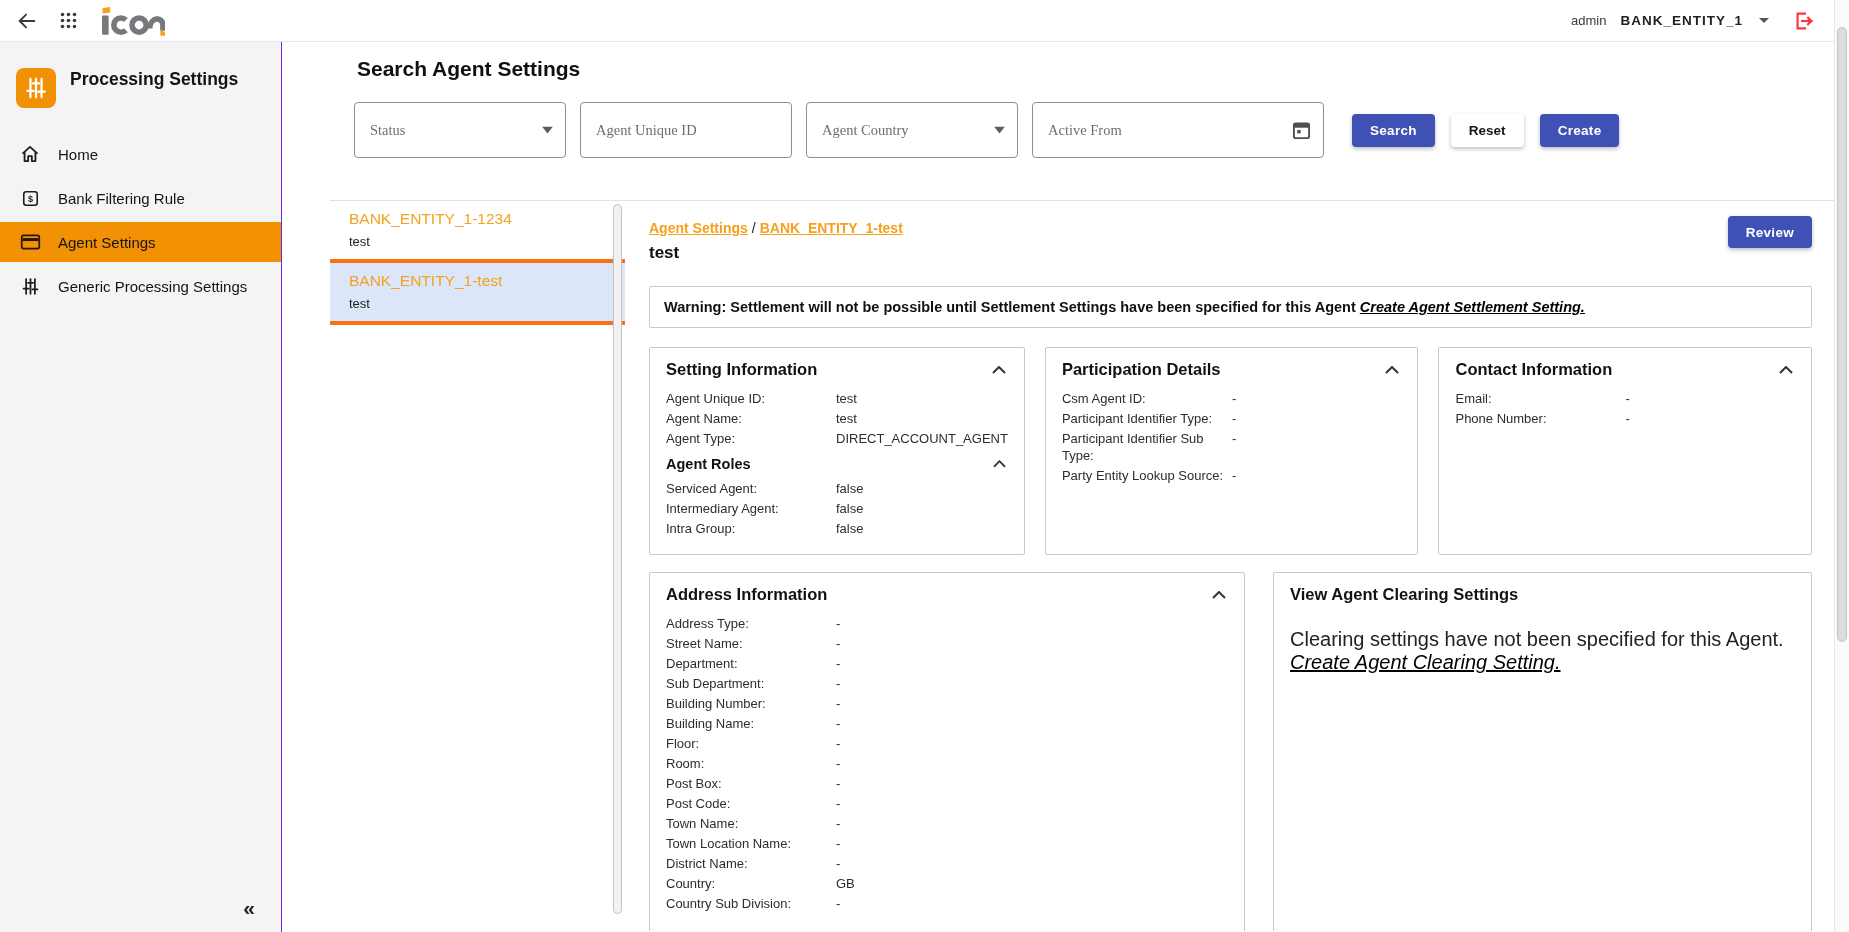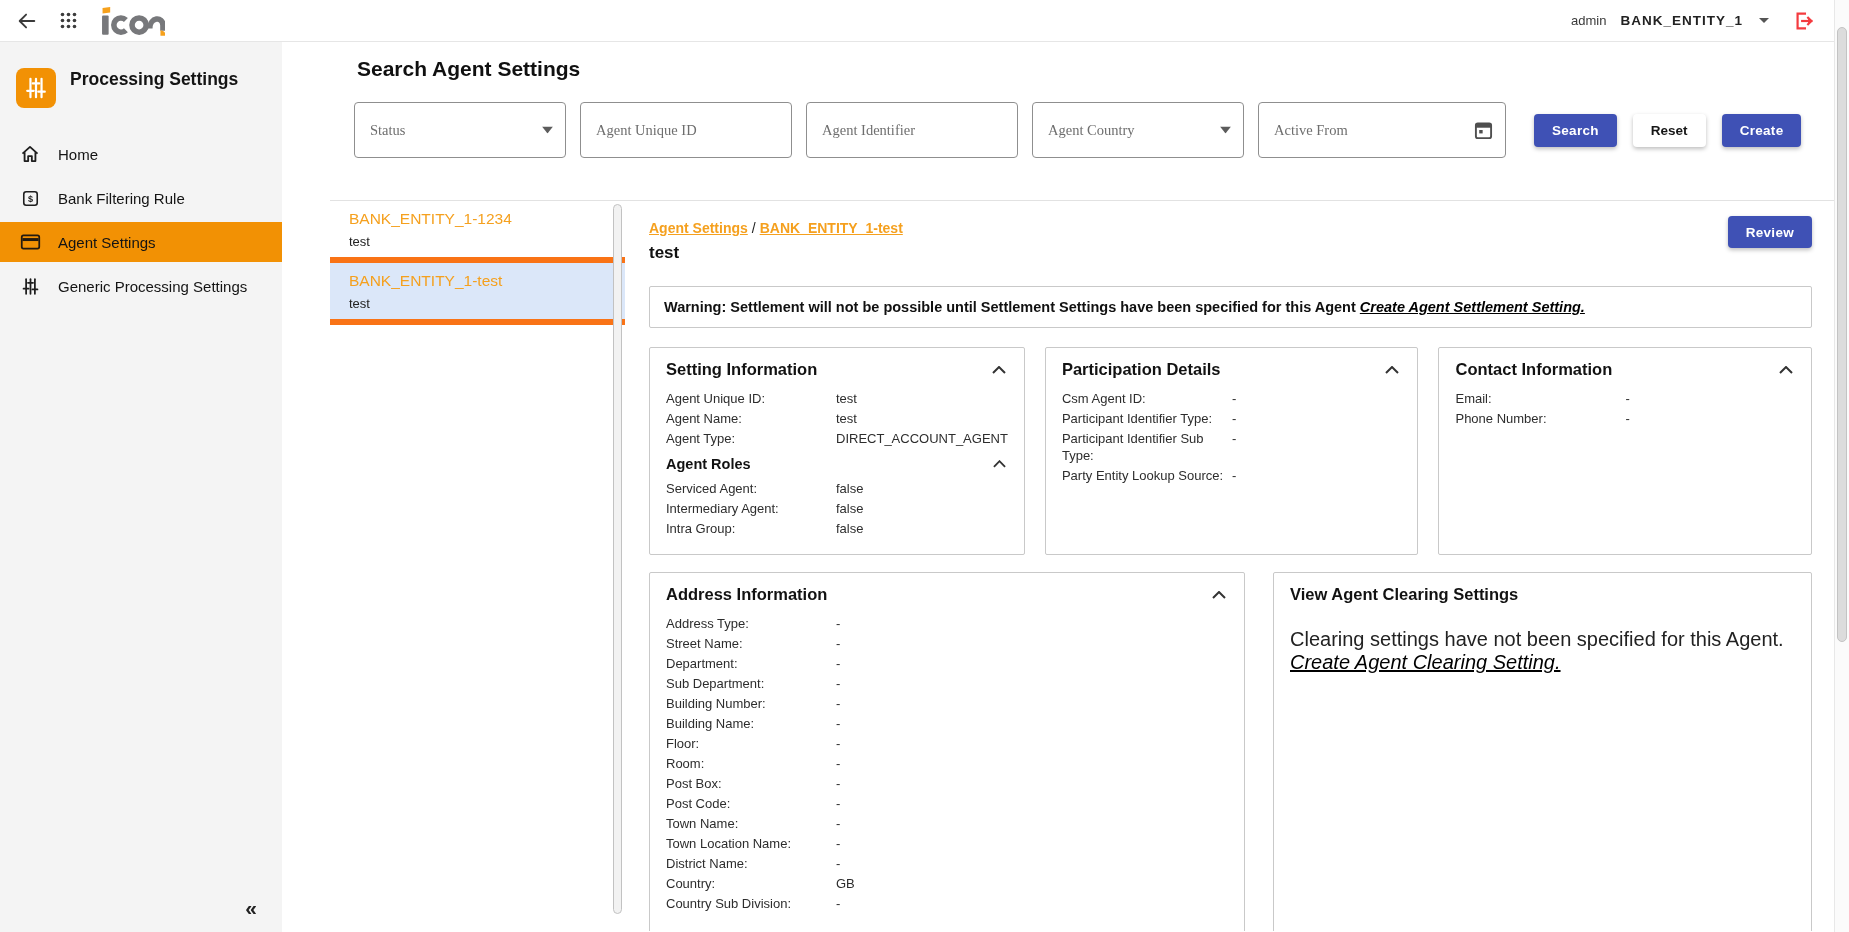--- a/index.html
+++ b/index.html
@@ -14,48 +14,48 @@
   .tb-left { display:flex; align-items:center; gap:22px; padding-left:16px; }
   .tb-right { margin-left:auto; display:flex; align-items:center; gap:14px; padding-right:34px; }
   .icon-btn { display:flex; align-items:center; justify-content:center; cursor:pointer; background:none; border:none; }
   .admin-label { font-size:13px; color:#3a3a3a; }
   .entity-name { font-size:13.5px; font-weight:bold; letter-spacing:1px; color:#222; }
   .caret { width:0; height:0; border-left:5px solid transparent; border-right:5px solid transparent; border-top:5.5px solid #555; margin-left:2px; }
   
   .vscroll { position:absolute; right:0; top:0; width:15px; height:932px; background:#fbfbfb; border-left:1px solid #e8e8e8; z-index:9; }
   .vthumb  { position:absolute; left:2px; width:10px; top:27px; height:615px; background:#dcdcdc; border:1px solid #c3c3c3; border-radius:6px; }
   
-  .sidebar { position:absolute; left:0; top:42px; width:285px; bottom:0; background:#f4f4f4; border-right:2px solid #6d28d9; }
+  .sidebar { position:absolute; left:0; top:42px; width:285px; bottom:0; background:#f4f4f4; border-right:4px solid #6d28d9; }
   .sb-header { display:flex; align-items:flex-start; gap:14px; padding:26px 14px 0 16px; }
   .sb-badge { width:40px; height:40px; background:#F29104; border-radius:8px; display:flex; align-items:center; justify-content:center; flex:0 0 40px; }
   .sb-title { font-size:17.5px; font-weight:bold; line-height:1.25; color:#141414; padding-top:1px; }
   .nav { margin-top:26px; }
   .nav-item { height:40px; display:flex; align-items:center; gap:17px; padding-left:19px; font-size:15px; color:#141414; cursor:pointer; margin-bottom:4px; }
   .nav-item.active { background:#F29104; }
   .nav-ic { width:22px; display:flex; justify-content:center; }
   .collapse-btn { position:absolute; right:26px; bottom:14px; font-size:21px; font-weight:bold; color:#222; cursor:pointer; line-height:1; }
   
   .main { position:absolute; left:282px; top:42px; right:15px; bottom:0; background:#fff;padding-left:48px; }
   .search-head { height:159px; border-bottom:1px solid #e2e2e2; position:relative; }
   .page-title { position:absolute; left:27px; top:15px; font-size:21px; font-weight:bold; color:#101010; }
   .filters { position:absolute; left:24px; top:60px; display:flex; align-items:center; }
   .field { position:relative; height:56px; width:212px; border:1px solid #8f8f8f; border-radius:4px; background:#fff;
            display:flex; align-items:center; padding:0 34px 0 15px; margin-right:14px; cursor:text;font-family:Liberation Serif, serif; }
-  .field.wide { width:248px; }
+  .field.wide { width:292px; }
   .field .ph { font-size:14.5px; color:#6e6e6e; white-space:nowrap; overflow:hidden; }
   .field .adorn { position:absolute; right:12px; top:50%; transform:translateY(-50%); display:flex; }
   .btn-row { display:flex; align-items:center; margin-left:14px; gap:16px; }
   .btn { height:33px; border:none; border-radius:4px; padding:0 18px; font-size:13.5px; font-weight:bold;
          font-family:inherit; display:flex; align-items:center; cursor:pointer; box-shadow:0 2px 4px rgba(0,0,0,.26); }
   .btn-primary { background:#3F51B5; color:#fff; letter-spacing:.3px; }
   .btn-plain { background:#fff; color:#161616; }
   
   .results { display:flex; height:calc(100% - 160px); }
   .list-panel { width:295px; flex:0 0 295px; position:relative; }
-  .litem { height:62px; padding:9px 26px 0 19px; border-bottom:6px solid #f97316; cursor:pointer; }
+  .litem { height:62px; padding:9px 26px 0 19px; border-bottom:4px solid #f97316; cursor:pointer; }
   .litem.selected { background:#DBE7F9; }
   .litem .t { font-size:15.5px; color:#F5A01E; }
   .litem .s { font-size:13px; color:#222; margin-top:6px; }
   .lthumb { position:absolute; right:3px; top:3px; width:9px; height:710px; background:#f2f2f2; border:1px solid #c2c2c2; border-radius:6px; }
   
   .detail { flex:1; position:relative; padding:19px 22px 0 24px; overflow:hidden; }
   .breadcrumb { font-size:14px; font-weight:bold; }
   .breadcrumb a { color:#F5A01E; text-decoration:underline; cursor:pointer; }
   .bc-sep { color:#222; font-weight:normal; padding:0 4px; }
   .detail-title { font-size:17px; font-weight:bold; color:#111; margin-top:7px; }
@@ -202,23 +202,20 @@
         <span class="adorn">
           <svg width="11" height="7" viewBox="0 0 11 7">
               <polygon points="0,0 11,0 5.5,7" fill="#5c5c5c"></polygon>
             </svg>
         </span>
       </div>
       <div class="field">
         <span class="ph">Agent Unique ID</span>
       </div>
       <div class="field">
-        <span class="ph">Agent Identifier</span>
-      </div>
-      <div class="field">
         <span class="ph">Agent Country</span>
         <span class="adorn">
           <svg width="11" height="7" viewBox="0 0 11 7">
               <polygon points="0,0 11,0 5.5,7" fill="#5c5c5c"></polygon>
             </svg>
         </span>
       </div>
       <div class="field wide">
         <span class="ph">Active From</span>
         <span class="adorn">

